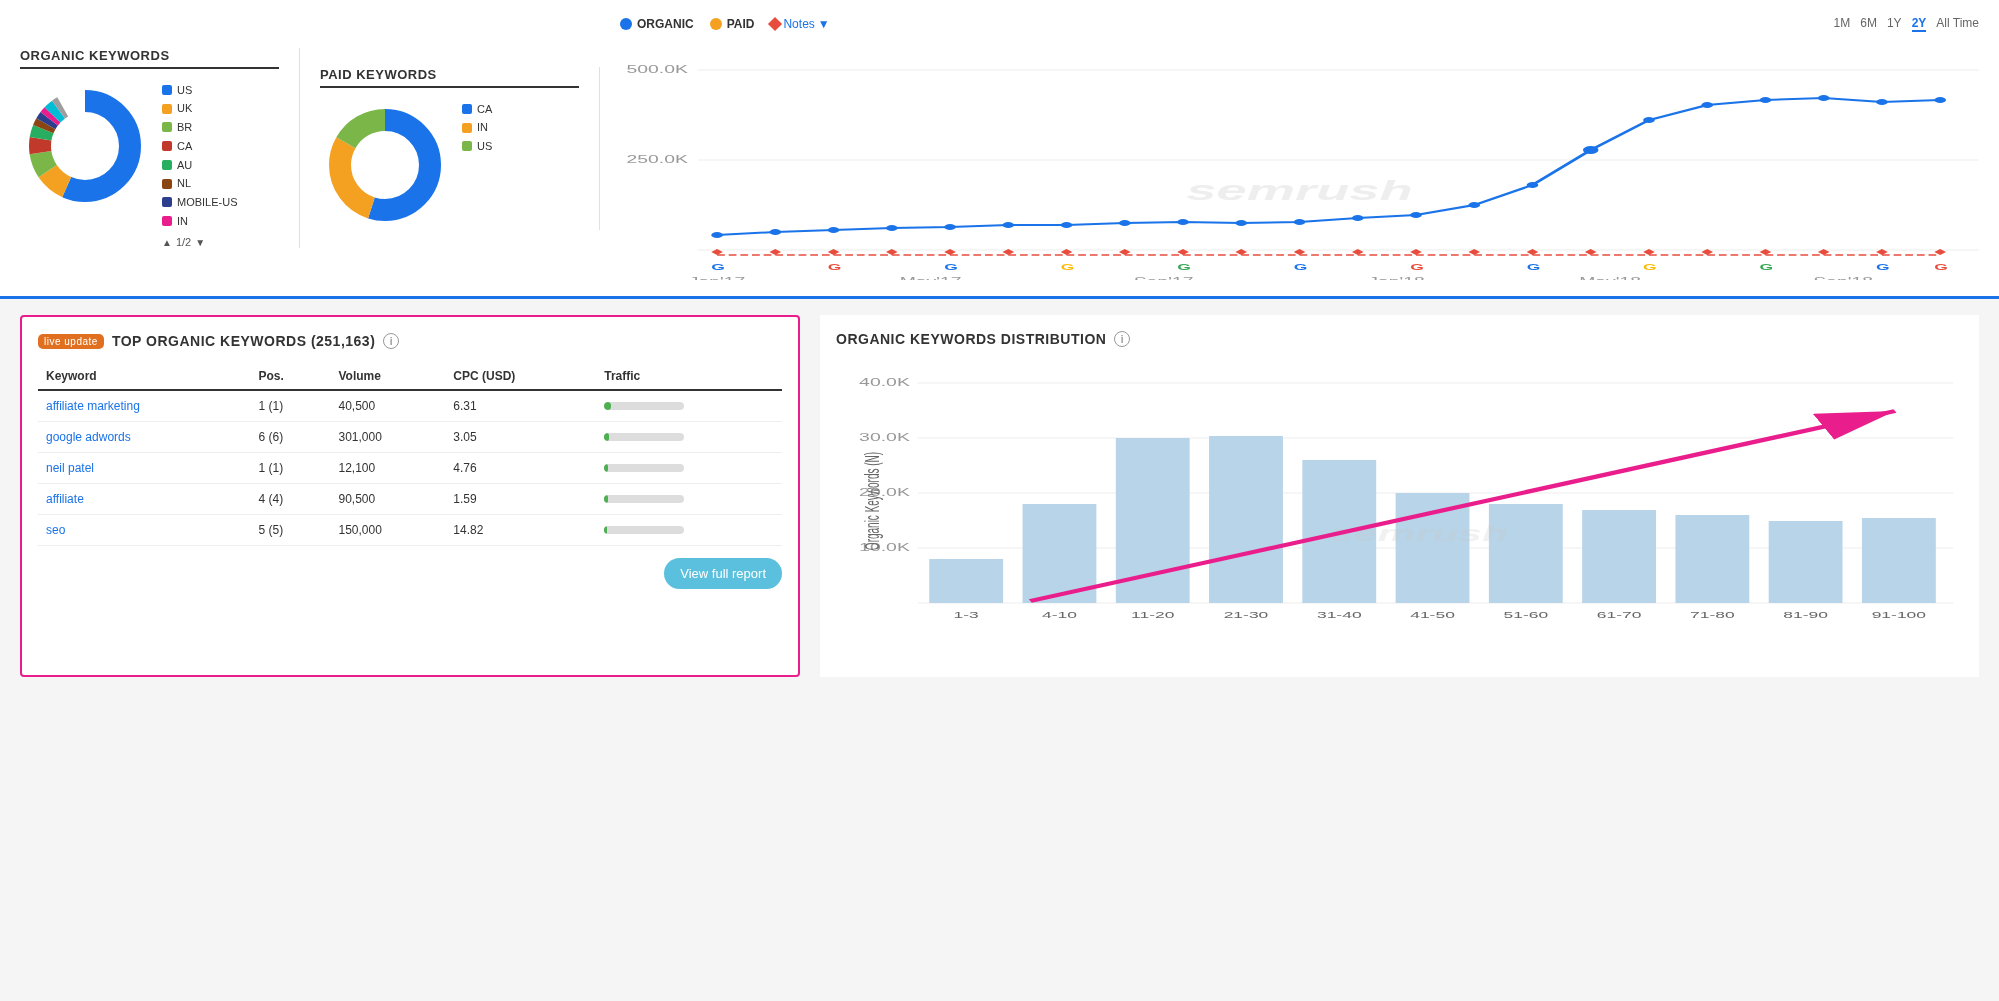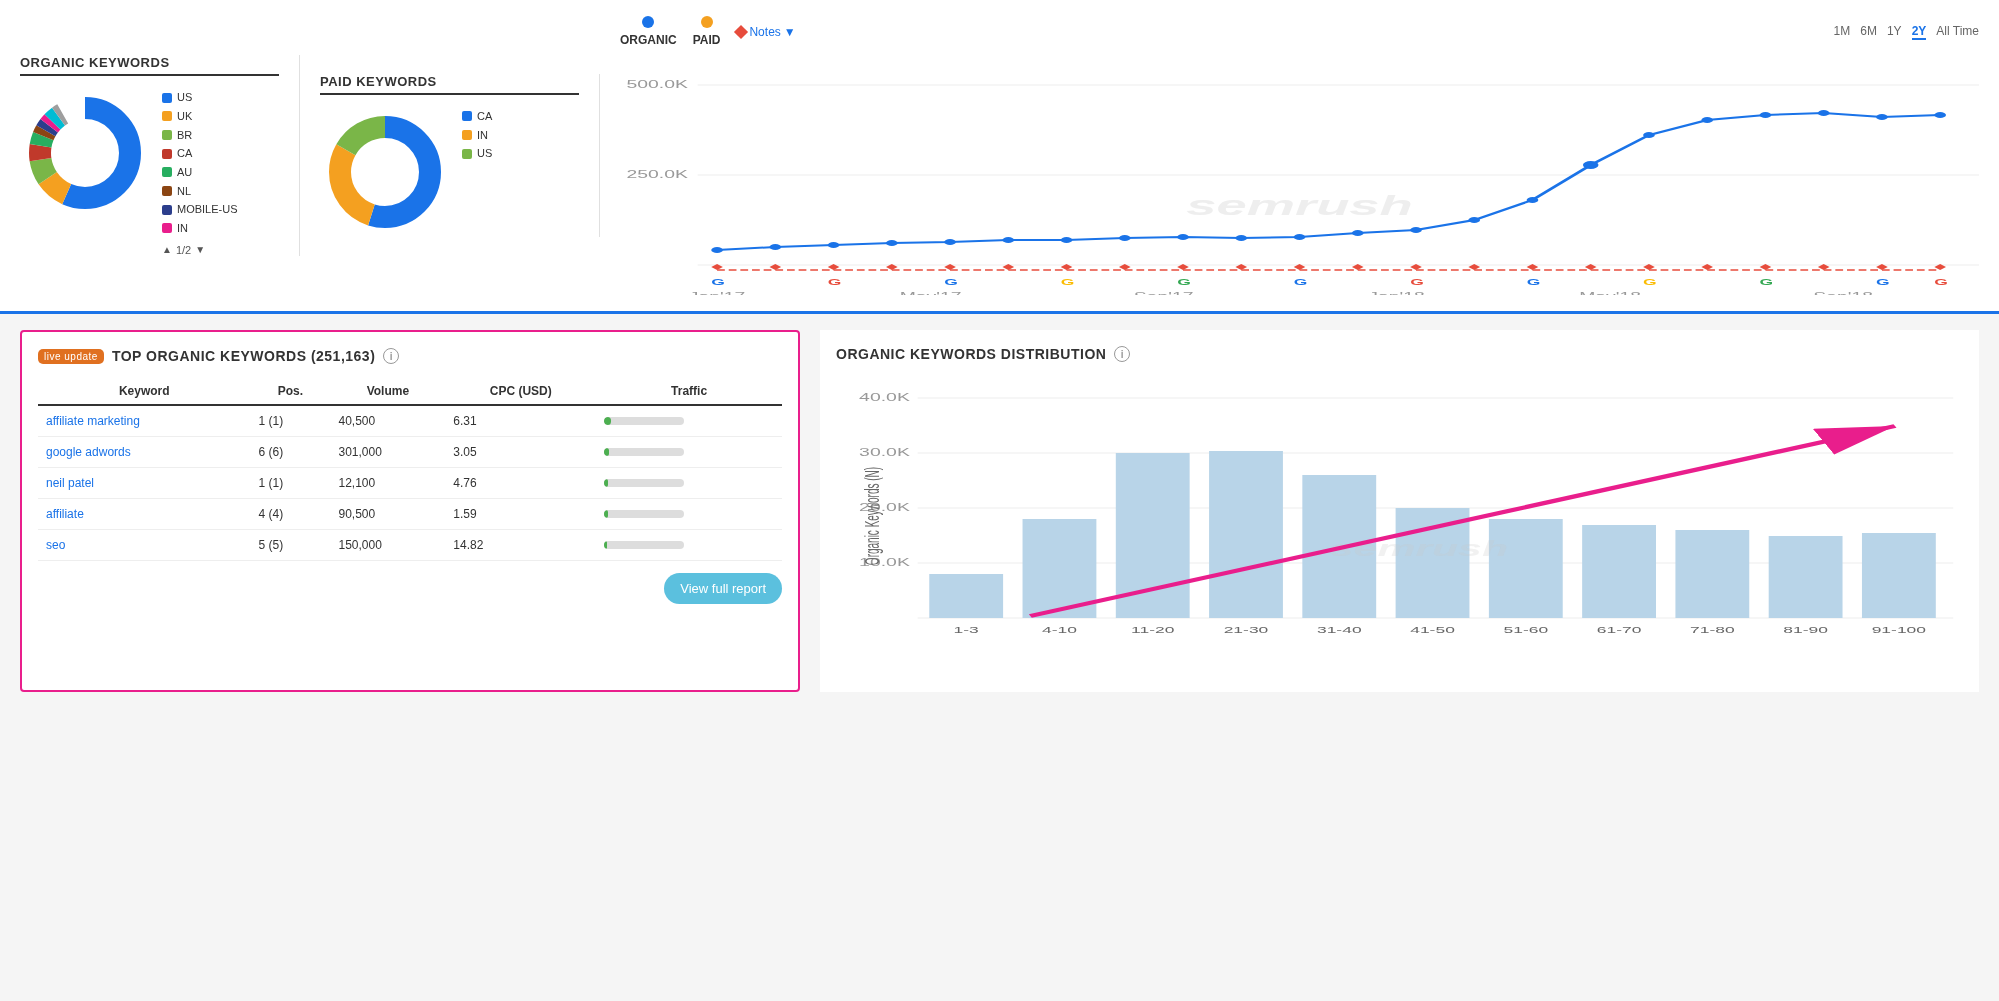--- a/index.html
+++ b/index.html
@@ -94,21 +94,20 @@
       align-items: center;
       gap: 16px;
       font-size: 12px;
     }
 
     .legend-entry {
       display: flex;
       align-items: center;
       gap: 5px;
       font-weight: bold;
-      flex-direction: column;
     }
 
     .circle-dot {
       width: 12px;
       height: 12px;
       border-radius: 50%;
     }
 
     .diamond-dot {
       width: 10px;
@@ -197,21 +196,21 @@
       cursor: pointer;
     }
 
     table {
       width: 100%;
       border-collapse: collapse;
       font-size: 12px;
     }
 
     th {
-      text-align: center;
+      text-align: left;
       padding: 6px 8px;
       border-bottom: 2px solid #333;
       font-weight: bold;
       color: #333;
     }
 
     td {
       padding: 8px 8px;
       border-bottom: 1px solid #eee;
       color: #333;

